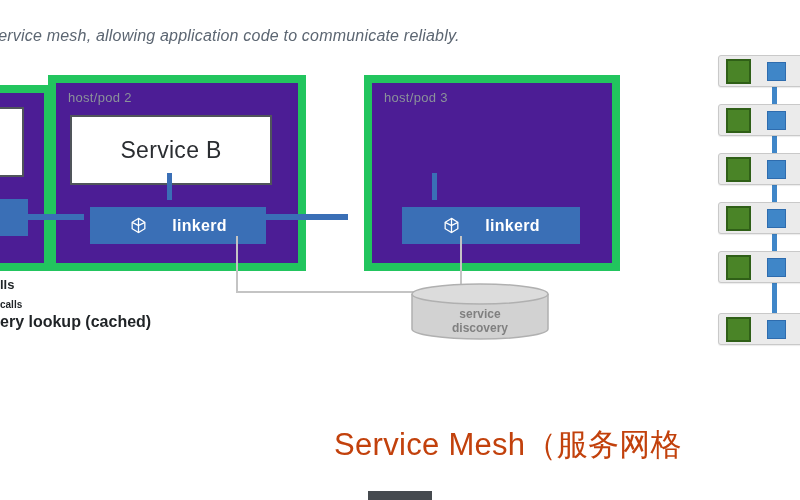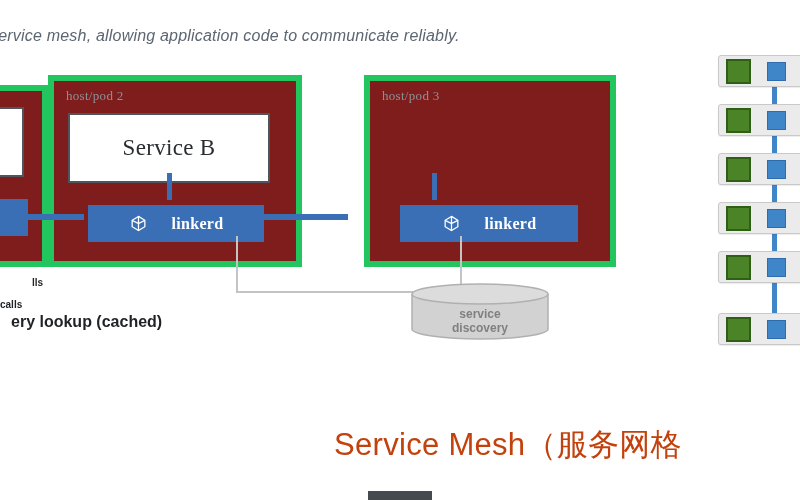--- a/index.html
+++ b/index.html
@@ -10,21 +10,21 @@
   #stage{position:absolute;inset:0;}
 
   
   .caption{
     position:absolute;left:-10px;top:27px;width:560px;
     font-style:italic;font-size:16px;color:#5c6672;letter-spacing:.2px;
     white-space:nowrap;
   }
 
   
-  .pod{position:absolute;border:6px solid #22c55e;background:#7f1d1d;font-family:Liberation Serif, serif;}
+  .pod{position:absolute;border:8px solid #22c55e;background:#4c1d95;}
   .pod-label{position:absolute;left:12px;top:7px;font-size:13px;color:#8b929a;letter-spacing:.3px;}
   .service-box{
     position:absolute;border:2px solid #50555b;background:#ffffff;
     display:flex;align-items:center;justify-content:center;
     font-size:23px;color:#2a2d31;letter-spacing:.3px;
   }
   .proxy-box{
     position:absolute;background:#3a6fb6;
     display:flex;align-items:center;justify-content:center;gap:24px;
     color:#ffffff;font-size:16px;font-weight:600;letter-spacing:.3px;
@@ -32,23 +32,23 @@
   .proxy-box svg{display:block;}
 
   
   .blue-h{position:absolute;height:6px;background:#3a6fb6;}
   .blue-v{position:absolute;width:5px;background:#3a6fb6;}
   .gray-v{position:absolute;width:2px;background:#c4c4c4;}
   .gray-h{position:absolute;height:2px;background:#c4c4c4;}
 
   
   .legend-line{position:absolute;left:0;color:#1f2326;font-weight:600;white-space:nowrap;}
-  .legend-1{top:277px;font-size:10px;padding-left:32px;}
+  .legend-1{top:277px;font-size:13px;}
   .legend-2{top:299px;font-size:10px;}
-  .legend-3{top:313px;font-size:16px;padding-left:11px;}
+  .legend-3{top:313px;font-size:16px;}
 
   
   .cylinder{position:absolute;left:410px;top:283px;}
 
   
   .node-link{position:absolute;left:772px;top:70px;width:5px;height:258px;background:#3f86c8;}
   .node-row{
     position:absolute;left:718px;width:88px;height:30px;
     background:#ebebeb;border:1px solid #c9c9c9;border-radius:3px;
     box-shadow:0 1px 1px rgba(0,0,0,.08);

